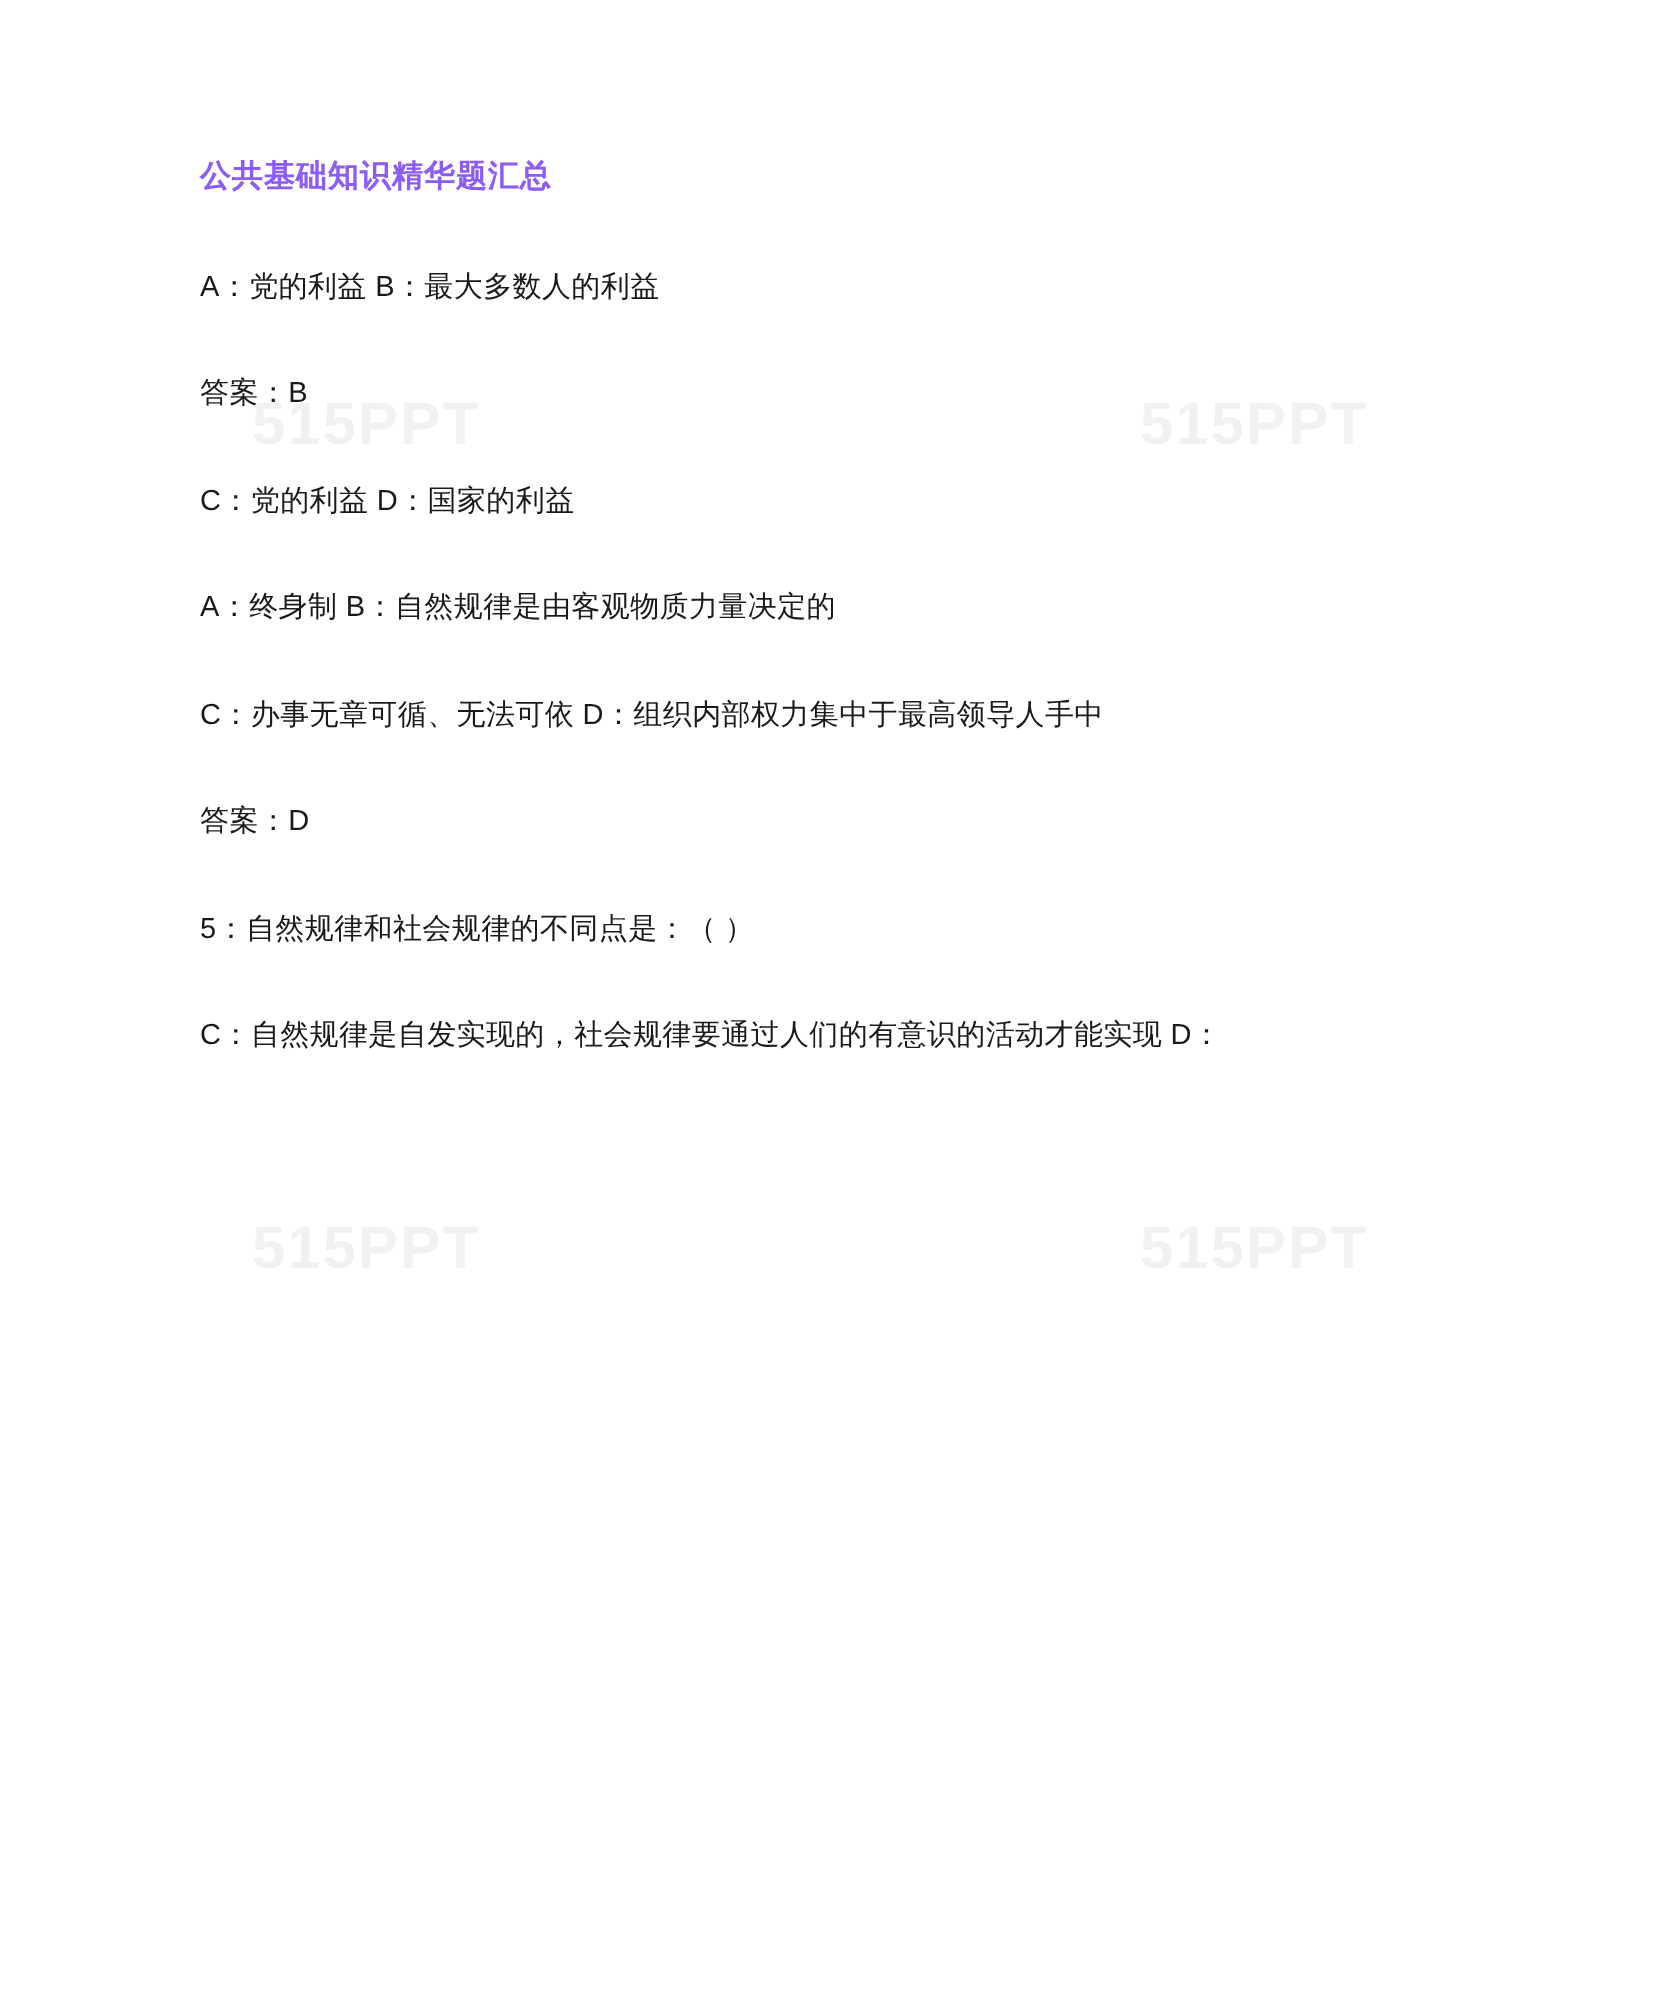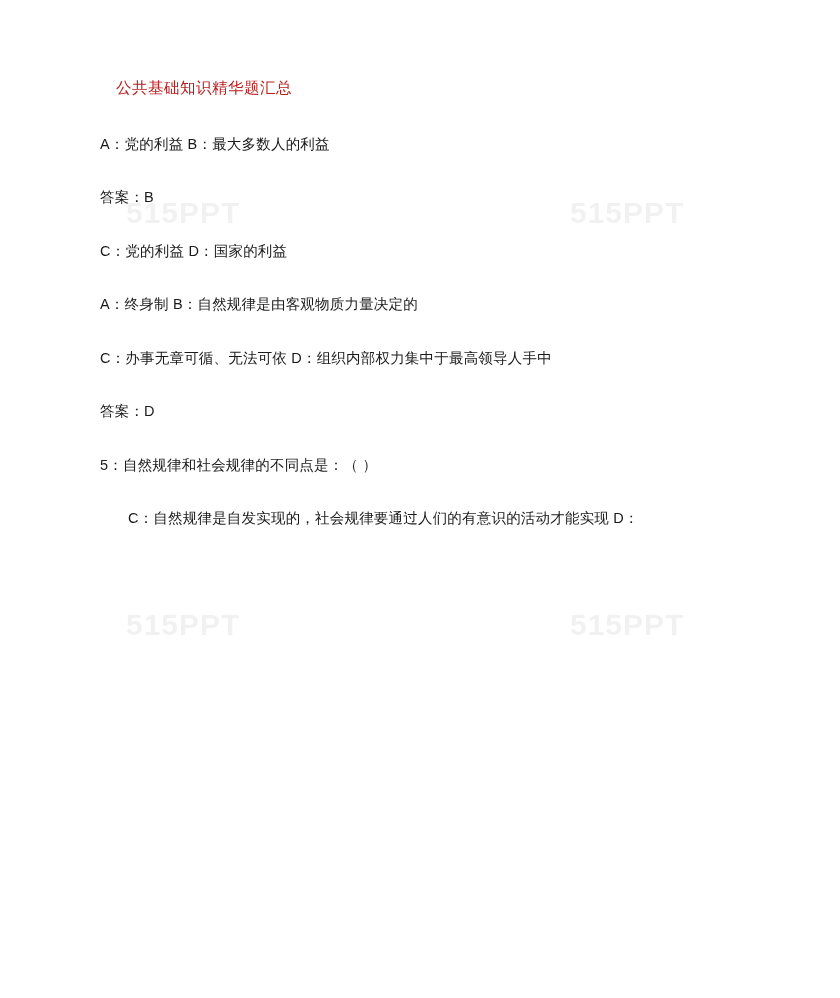--- a/index.html
+++ b/index.html
@@ -17,39 +17,38 @@
   }
   .page {
     position: relative;
     width: 840px;
     height: 998px;
     box-sizing: border-box;
     padding: 78px 100px 0 100px;
   }
   .doc-title {
     font-size: 15.5px;
-    font-weight: normal;
+    font-weight: bold;
     letter-spacing: 0.5px;
-    margin: 0 0 34px 16px;
-    color: #b91c1c;
+    margin: 0 0 34px 0;
+    color: #8b5cf6;
   }
   .para {
     font-size: 14.5px;
     line-height: 1.62;
     margin: 0 0 30px 0;
     color: #1a1a1a;
     letter-spacing: 0.2px;
     text-align: justify;
   }
   .para.indent {
     text-indent: 2em;
   }
   .para.last {
     margin-bottom: 0;
-    margin-left: 28px;
   }
   
   .wm {
     position: absolute;
     font-family: "Liberation Sans", "DejaVu Sans", sans-serif;
     font-size: 30px;
     font-weight: bold;
     letter-spacing: 1px;
     color: rgba(0, 0, 0, 0.055);
     user-select: none;

